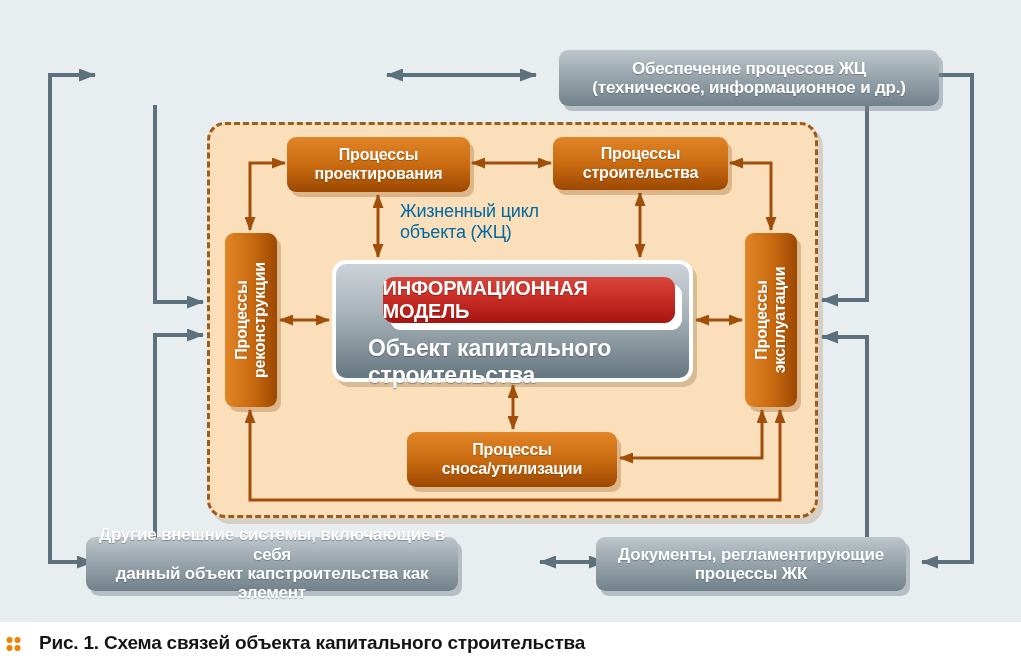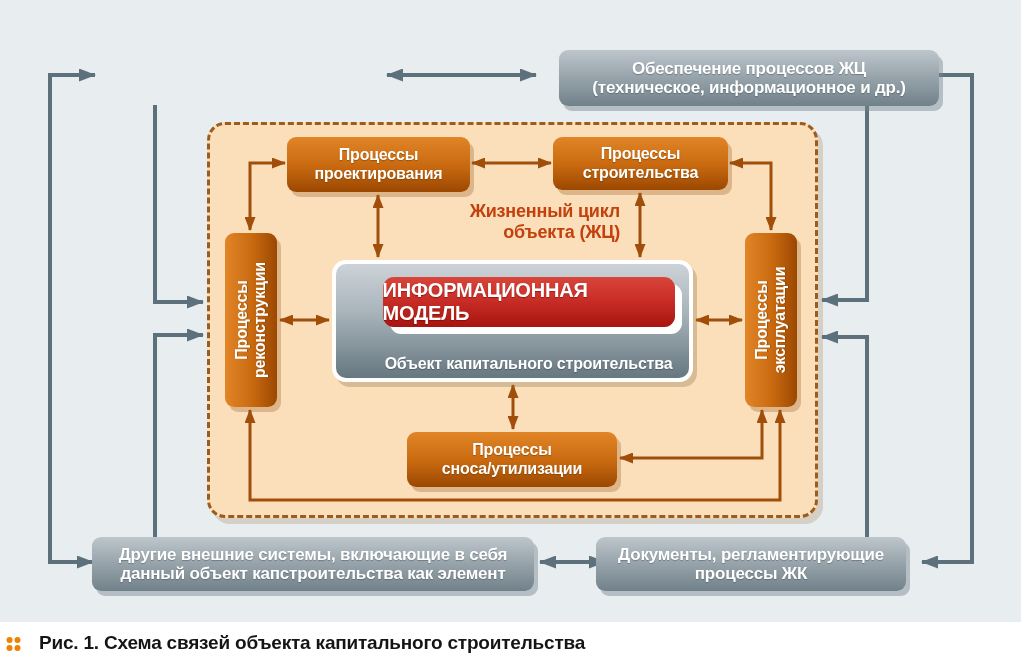--- a/index.html
+++ b/index.html
@@ -49,26 +49,26 @@
   }
   .redbox{
     margin-top:13px;width:292px;height:50px;border-radius:11px;
     background:linear-gradient(180deg,#d8453a 0%,#c92e27 45%,#a81410 100%);
     box-shadow:7px 7px 0 #ffffff;
     display:flex;align-items:center;justify-content:center;
     color:#ffffff;font-weight:bold;font-size:20px;letter-spacing:-0.2px;
     text-shadow:0 1px 1px rgba(90,10,5,0.5);
   }
   .central-sub{
-    margin-top:28px;color:#ffffff;font-weight:bold;font-size:16px;
+    margin-top:12px;color:#ffffff;font-weight:bold;font-size:23px;
     letter-spacing:-0.2px;text-shadow:0 1px 1px rgba(50,60,68,0.5);
   }
   .lifecycle-label{
-    position:absolute;left:400px;top:201px;width:220px;text-align:right;
-    color:#c2410c;font-weight:bold;font-size:18px;line-height:1.16;
+    position:absolute;left:400px;top:201px;width:220px;text-align:left;
+    color:#0369a1;font-weight:normal;font-size:18px;line-height:1.16;
     white-space:pre-line;letter-spacing:-0.2px;
   }
   .caption{
     position:absolute;left:6px;top:632px;display:flex;align-items:center;
   }
   .caption-dots{margin-right:18px;flex:0 0 auto;}
   .caption-text{font-size:19px;color:#151515;letter-spacing:-0.2px;}
   .caption-marker{font-weight:bold;}
   .caption-rest{font-weight:bold;}
 </style>
@@ -110,21 +110,21 @@
       <path d="M280,320 H329" marker-start="url(#ao)" marker-end="url(#ao)"></path>
       <path d="M696,320 H742" marker-start="url(#ao)" marker-end="url(#ao)"></path>
       <path d="M513,385 V429" marker-start="url(#ao)" marker-end="url(#ao)"></path>
       <path d="M620,458 H762 V410" marker-start="url(#ao)" marker-end="url(#ao)"></path>
       <path d="M250,410 V500 H780 V410" marker-start="url(#ao)" marker-end="url(#ao)"></path>
     </g>
   </svg>
 
   <div class="box graybox prewrap" style="left:538px;top:50px;width:380px;height:56px;margin-left:21px;">Обеспечение процессов ЖЦ
 (техническое, информационное и др.)</div>
-  <div class="box graybox prewrap" style="left:92px;top:537px;width:442px;height:54px;">Другие внешние системы, включающие в себя
+  <div class="box graybox prewrap" style="left:86px;top:537px;width:372px;height:54px;">Другие внешние системы, включающие в себя
 данный объект капстроительства как элемент</div>
   <div class="box graybox prewrap" style="left:596px;top:537px;width:310px;height:54px;">Документы, регламентирующие
 процессы ЖК</div>
 
   <div class="lifecycle-label">Жизненный цикл
 объекта (ЖЦ)</div>
 
   <div class="box orangebox prewrap" style="left:287px;top:137px;width:183px;height:55px;">Процессы
 проектирования</div>
   <div class="box orangebox prewrap" style="left:553px;top:137px;width:175px;height:53px;">Процессы

